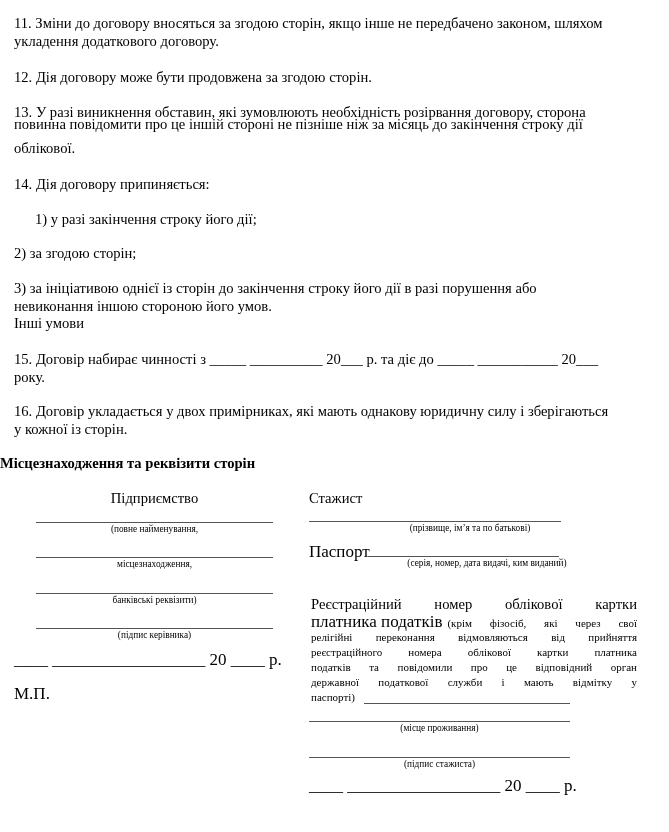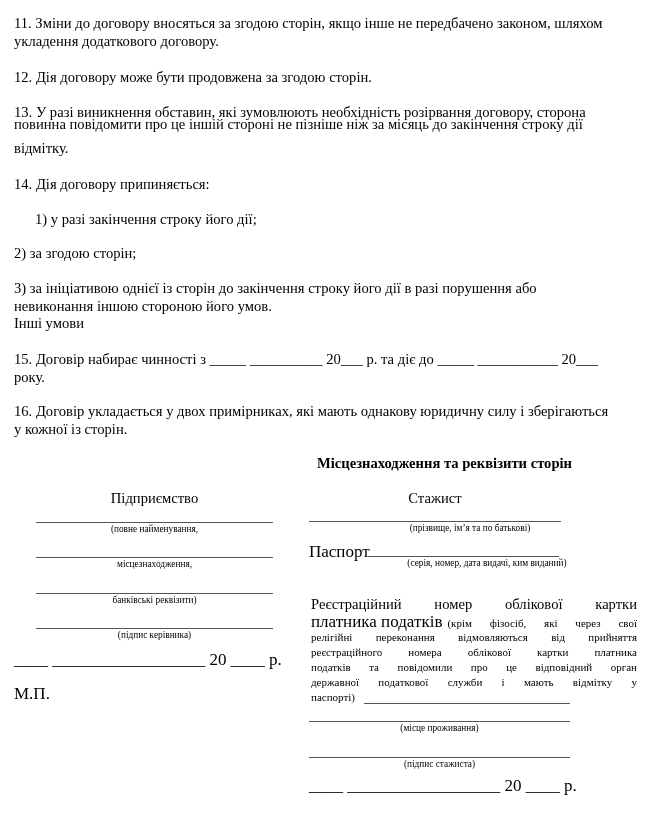--- a/index.html
+++ b/index.html
@@ -24,36 +24,36 @@
 </head>
 <body>
 
 <div class="p" style="top:14px;">11. Зміни до договору вносяться за згодою сторін, якщо інше не передбачено законом, шляхом</div>
 <div class="p" style="top:32px;">укладення додаткового договору.</div>
 
 <div class="p" style="top:68px;">12. Дія договору може бути продовжена за згодою сторін.</div>
 
 <div class="p" style="top:103px;">13. У разі виникнення обставин, які зумовлюють необхідність розірвання договору, сторона</div>
 <div class="p" style="top:115px;">повинна повідомити про це іншій стороні не пізніше ніж за місяць до закінчення строку дії</div>
-<div class="p" style="top:139px;">відмітку.</div>
+<div class="p" style="top:139px;">облікової.</div>
 
 <div class="p" style="top:175px;">14. Дія договору припиняється:</div>
 <div class="p" style="top:210px;margin-left:21px;">1) у разі закінчення строку його дії;</div>
 <div class="p" style="top:244px;">2) за згодою сторін;</div>
 <div class="p" style="top:279px;">3) за ініціативою однієї із сторін до закінчення строку його дії в разі порушення або</div>
 <div class="p" style="top:297px;">невиконання іншою стороною його умов.</div>
 <div class="p" style="top:314px;">Інші умови</div>
 
 <div class="p" style="top:350px;">15. Договір набирає чинності з _____ __________ 20___ р. та діє до _____ ___________ 20___</div>
 <div class="p" style="top:368px;">року.</div>
 
 <div class="p" style="top:402px;">16. Договір укладається у двох примірниках, які мають однакову юридичну силу і зберігаються</div>
 <div class="p" style="top:420px;">у кожної із сторін.</div>
 
-<div class="abs hdr" style="top:455px; left:0; width:572px; text-align:right;">Місцезнаходження та реквізити сторін</div>
+<div class="abs hdr" style="top:455px; left:0; width:572px; text-align:left;">Місцезнаходження та реквізити сторін</div>
 
 <div>
   <div class="abs col-title" style="top:490px; left:36px; width:237px; text-align:center;">Підприємство</div>
 
   <div class="line" style="top:522px; left:36px; width:237px;"></div>
   <div class="cap" style="top:524px; left:36px; width:237px;">(повне найменування,</div>
 
   <div class="line" style="top:557px; left:36px; width:237px;"></div>
   <div class="cap" style="top:559px; left:36px; width:237px;">місцезнаходження,</div>
 
@@ -62,21 +62,21 @@
 
   <div class="line" style="top:628px; left:36px; width:237px;"></div>
   <div class="cap" style="top:630px; left:36px; width:237px;">(підпис керівника)</div>
 
   <div class="abs big" style="top:650px; left:14px;">____ __________________ 20 ____ р.</div>
 
   <div class="abs big" style="top:684px; left:14px;">М.П.</div>
 </div>
 
 <div>
-  <div class="abs col-title" style="top:490px; left:309px; width:252px; text-align:center;">Стажист</div>
+  <div class="abs col-title" style="top:490px; left:309px; width:252px; text-align:left;">Стажист</div>
 
   <div class="line" style="top:521px; left:309px; width:252px;"></div>
   <div class="cap" style="top:523px; left:380px; width:180px;">(прізвище, ім’я та по батькові)</div>
 
   <div class="abs big" style="top:542px; left:309px;">Паспорт</div>
   <div class="line" style="top:556px; left:368px; width:191px;"></div>
   <div class="cap" style="top:558px; left:398px; width:178px;">(серія, номер, дата видачі, ким виданий)</div>
 
   <div class="just l1" style="top:595px;">Реєстраційний номер облікової картки</div>
   <div class="abs" style="top:612px; left:311px; width:326px; display:flex; justify-content:center; align-items:baseline;">

